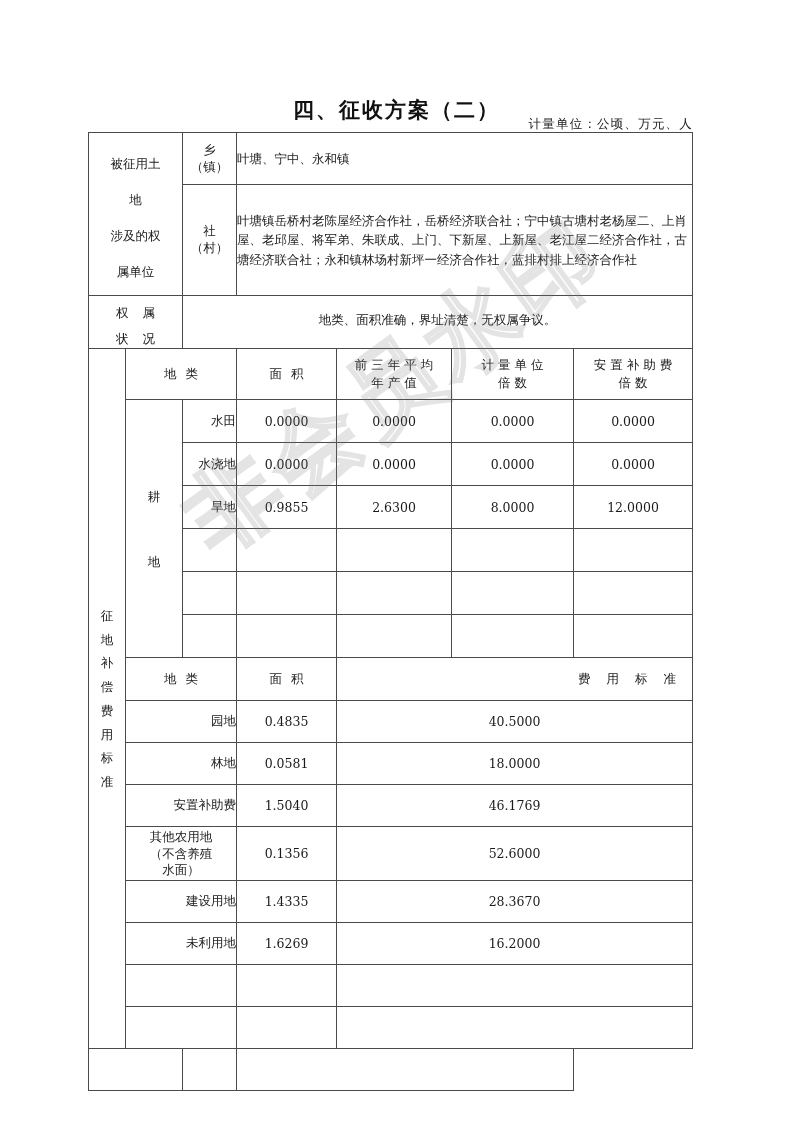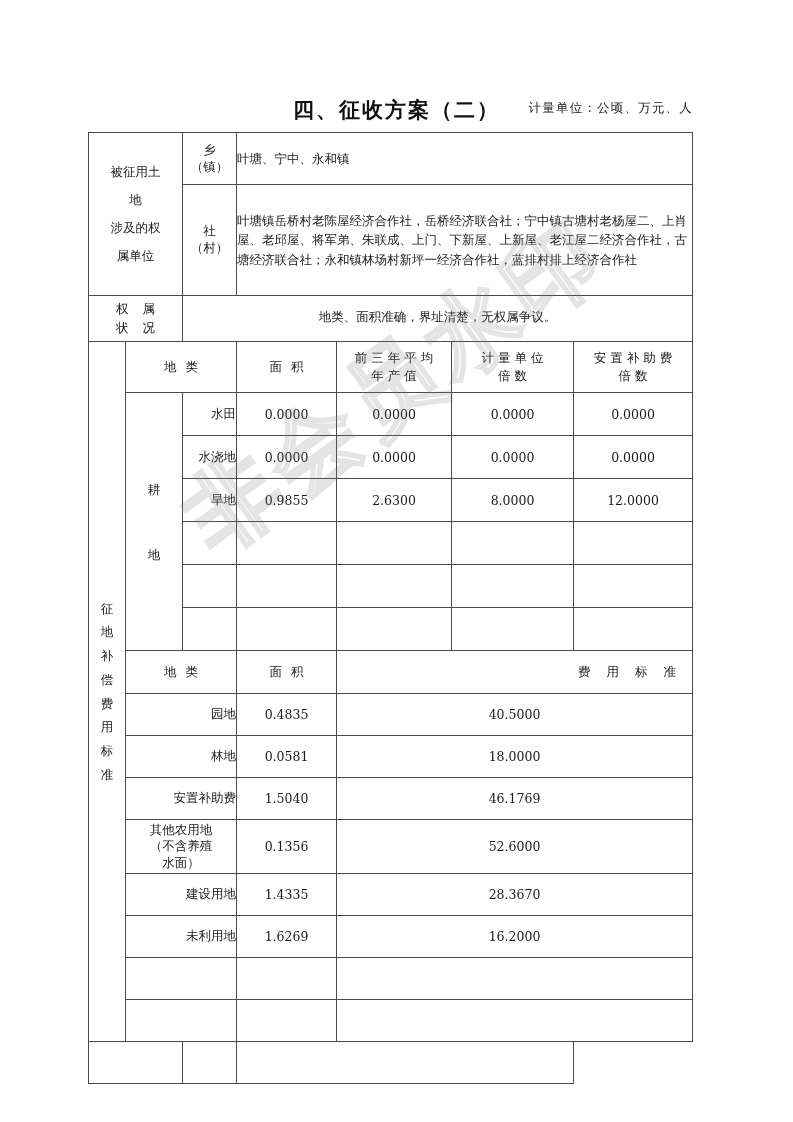--- a/index.html
+++ b/index.html
@@ -26,21 +26,21 @@
     font-size: 21px;
     font-weight: bold;
     letter-spacing: 2px;
     color: #111;
     margin-top: 44px;
   }
 
   
   .unit-line {
     position: absolute;
-    top: 100px;
+    top: 116px;
     left: 0;
     width: 693px;
     text-align: right;
     font-size: 12.5px;
     letter-spacing: 1.2px;
     color: #222;
   }
 
   
   .sheet {
@@ -67,21 +67,21 @@
     letter-spacing: 0;
   }
   .vlabel span { display: block; }
 
   
   .bigleft {
     text-align: center;
     font-size: 13px;
     line-height: 2.25;
   }
-  .bigleft span { display: block; }
+  .bigleft span { display: block; margin-top: 8px; }
 
   
   .stack2 {
     text-align: center;
     font-size: 13px;
     line-height: 1.35;
   }
   .stack2 span { display: block; }
 
   

